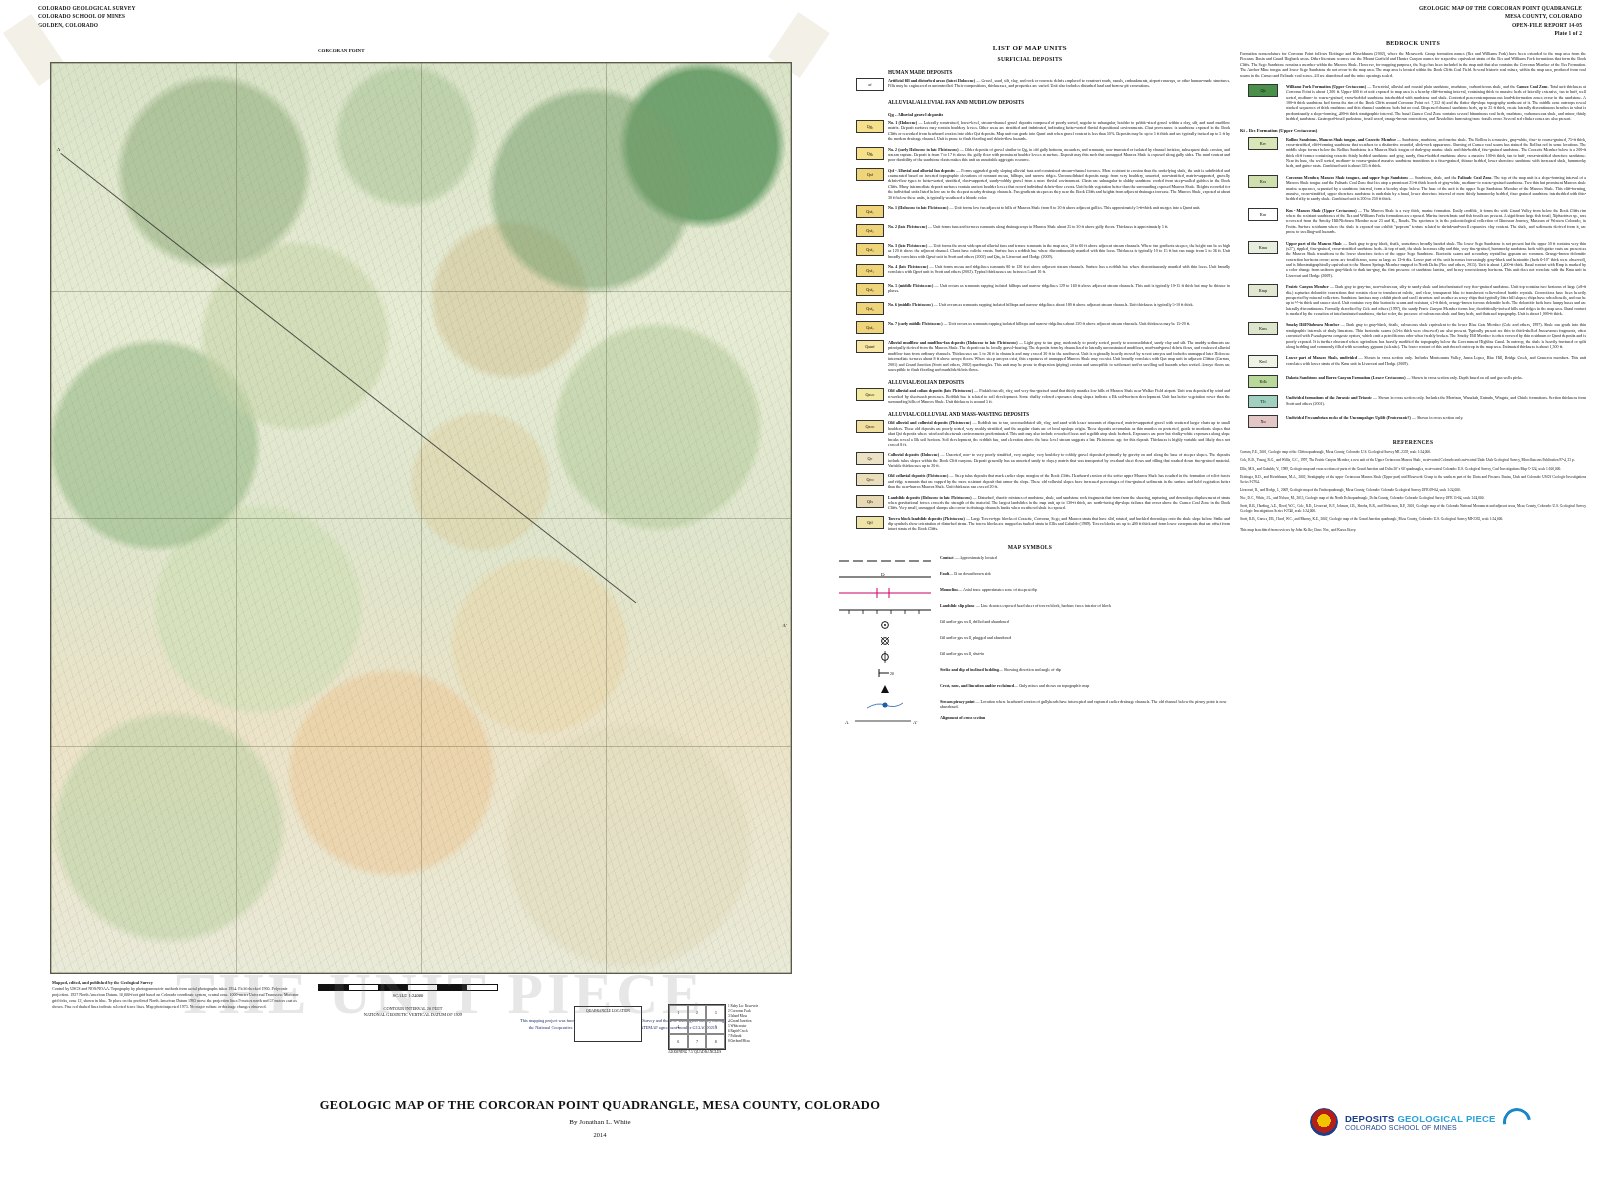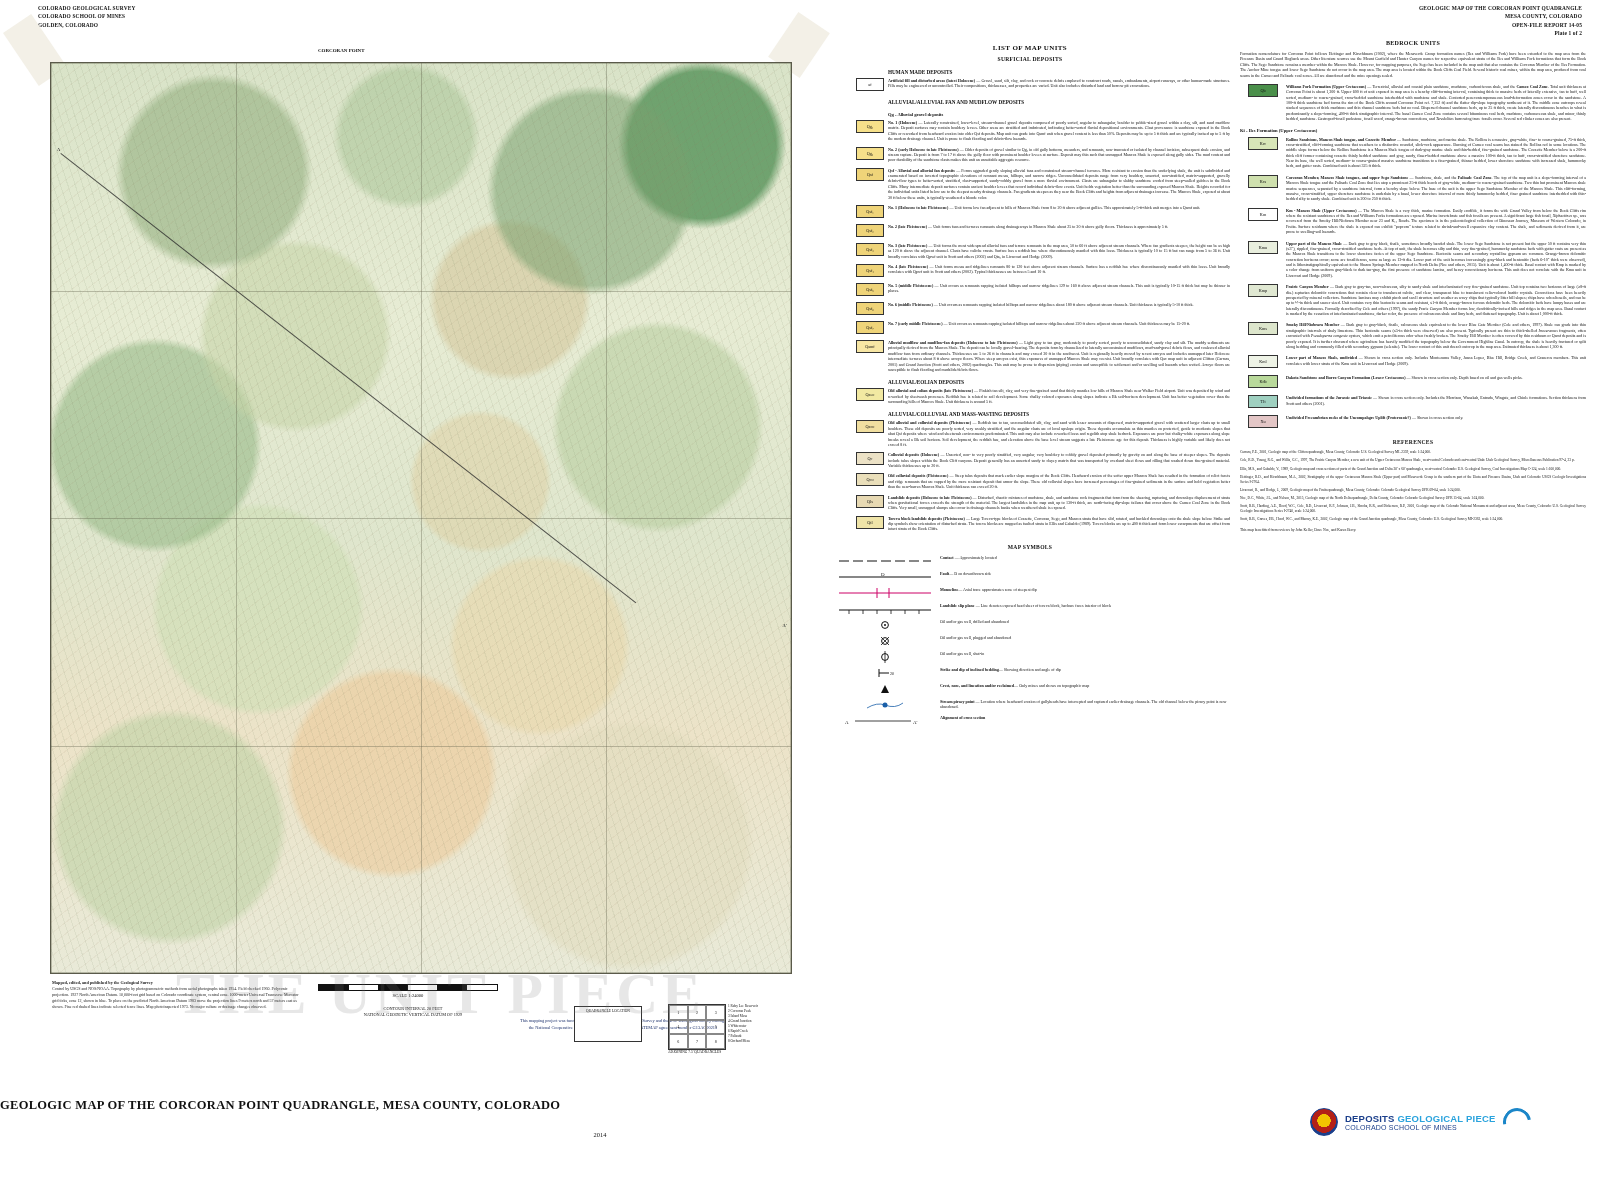--- a/index.html
+++ b/index.html
@@ -77,21 +77,21 @@
   .rtitle{text-align:center;font-weight:bold;font-size:6px;letter-spacing:.3px;margin-bottom:5px;}
   .rpara{font-size:4.05px;line-height:1.33;text-align:justify;margin-bottom:6px;}
   .rsub{font-weight:bold;font-size:4.6px;margin:6px 0 4px 0;}
   .runit{position:relative;padding-left:46px;margin-bottom:6px;min-height:14px;}
   .rbox{position:absolute;left:8px;top:0;width:28px;height:11px;border:.7px solid #333;font-size:4.2px;display:flex;align-items:center;justify-content:center;}
   .refs-h{text-align:center;font-weight:bold;font-size:5.6px;margin:10px 0 5px;letter-spacing:.3px;}
   .ref{font-size:3.5px;line-height:1.35;text-align:justify;margin-bottom:3.5px;}
   .revnote{font-size:3.7px;margin-top:6px;}
 
   
-  .bottomtitle{position:absolute;left:0;top:1098px;width:1200px;text-align:left;font-size:12.5px;font-weight:bold;letter-spacing:.3px;}
+  .bottomtitle{position:absolute;left:0;top:1098px;width:1200px;text-align:center;font-size:12.5px;font-weight:bold;letter-spacing:.3px;}
   .byline{position:absolute;left:0;top:1118px;width:1200px;text-align:center;font-size:7px;}
   .yearline{position:absolute;left:0;top:1131px;width:1200px;text-align:center;font-size:6.4px;}
   .cgslogo{position:absolute;left:1310px;top:1108px;display:flex;align-items:center;gap:7px;}
   .cgs-mark{width:26px;height:26px;border-radius:50%;background:radial-gradient(circle at 50% 45%,#f2c400 0 34%,#b32017 35% 62%,#1b3f8b 63% 100%);border:1px solid #1b3f8b;}
   .cgs-swoosh{width:22px;height:22px;border-radius:50%;border:3px solid #1b86c8;border-right-color:transparent;border-bottom-color:transparent;transform:rotate(35deg);}
   .cgs-t1{font-family:"Liberation Sans",sans-serif;font-size:9.5px;font-weight:bold;color:#1b3f8b;letter-spacing:.2px;}
   .cgs-t1 em{font-style:normal;color:#2aa3dd;}
   .cgs-t2{font-family:"Liberation Sans",sans-serif;font-size:7px;color:#1b3f8b;letter-spacing:.2px;}
 
   .watermark{position:absolute;left:150px;top:960px;font-size:58px;color:rgba(120,120,120,.18);font-weight:bold;letter-spacing:4px;white-space:nowrap;font-family:"Liberation Serif",serif;margin-left:26px;}
@@ -430,20 +430,21 @@
         <div class="ref">Hettinger, R.D., and Kirschbaum, M.A., 2002, Stratigraphy of the upper Cretaceous Mancos Shale (Upper part) and Mesaverde Group in the southern part of the Uinta and Piceance Basins, Utah and Colorado: USGS Geologic Investigations Series I-2764.</div>
         <div class="ref">Livaccari, R., and Hodge, J., 2009, Geologic map of the Fruita quadrangle, Mesa County, Colorado: Colorado Geological Survey OFR 09-04, scale 1:24,000.</div>
         <div class="ref">Noe, D.C., White, J.L., and Nelson, M., 2015, Geologic map of the North Delta quadrangle, Delta County, Colorado: Colorado Geological Survey OFR 15-04, scale 1:24,000.</div>
         <div class="ref">Scott, R.B., Harding, A.E., Hood, W.C., Cole, R.D., Livaccari, R.F., Johnson, J.B., Shroba, R.R., and Dickerson, R.P., 2001, Geologic map of the Colorado National Monument and adjacent areas, Mesa County, Colorado: U.S. Geological Survey Geologic Investigations Series I-2740, scale 1:24,000.</div>
         <div class="ref">Scott, R.B., Graves, P.B., Hood, W.C., and Murray, K.E., 2002, Geologic map of the Grand Junction quadrangle, Mesa County, Colorado: U.S. Geological Survey MI-2363, scale 1:24,000.</div>
       </div>
     <div class="revnote">This map benefitted from reviews by John Keller, Dave Noe, and Karen Berry.</div>
   </div>
 
   <div class="bottomtitle">GEOLOGIC MAP OF THE  CORCORAN POINT QUADRANGLE, MESA COUNTY, COLORADO</div>
+  <div class="byline">By Jonathan L. White</div>
   <div class="yearline">2014</div>
 
   <div class="cgslogo">
     <div class="cgs-mark"></div>
     <div>
       <div class="cgs-t1"><span>DEPOSITS </span><em>GEOLOGICAL PIECE</em></div>
       <div class="cgs-t2">COLORADO SCHOOL OF MINES</div>
     </div>
     <div class="cgs-swoosh"></div>
   </div>

